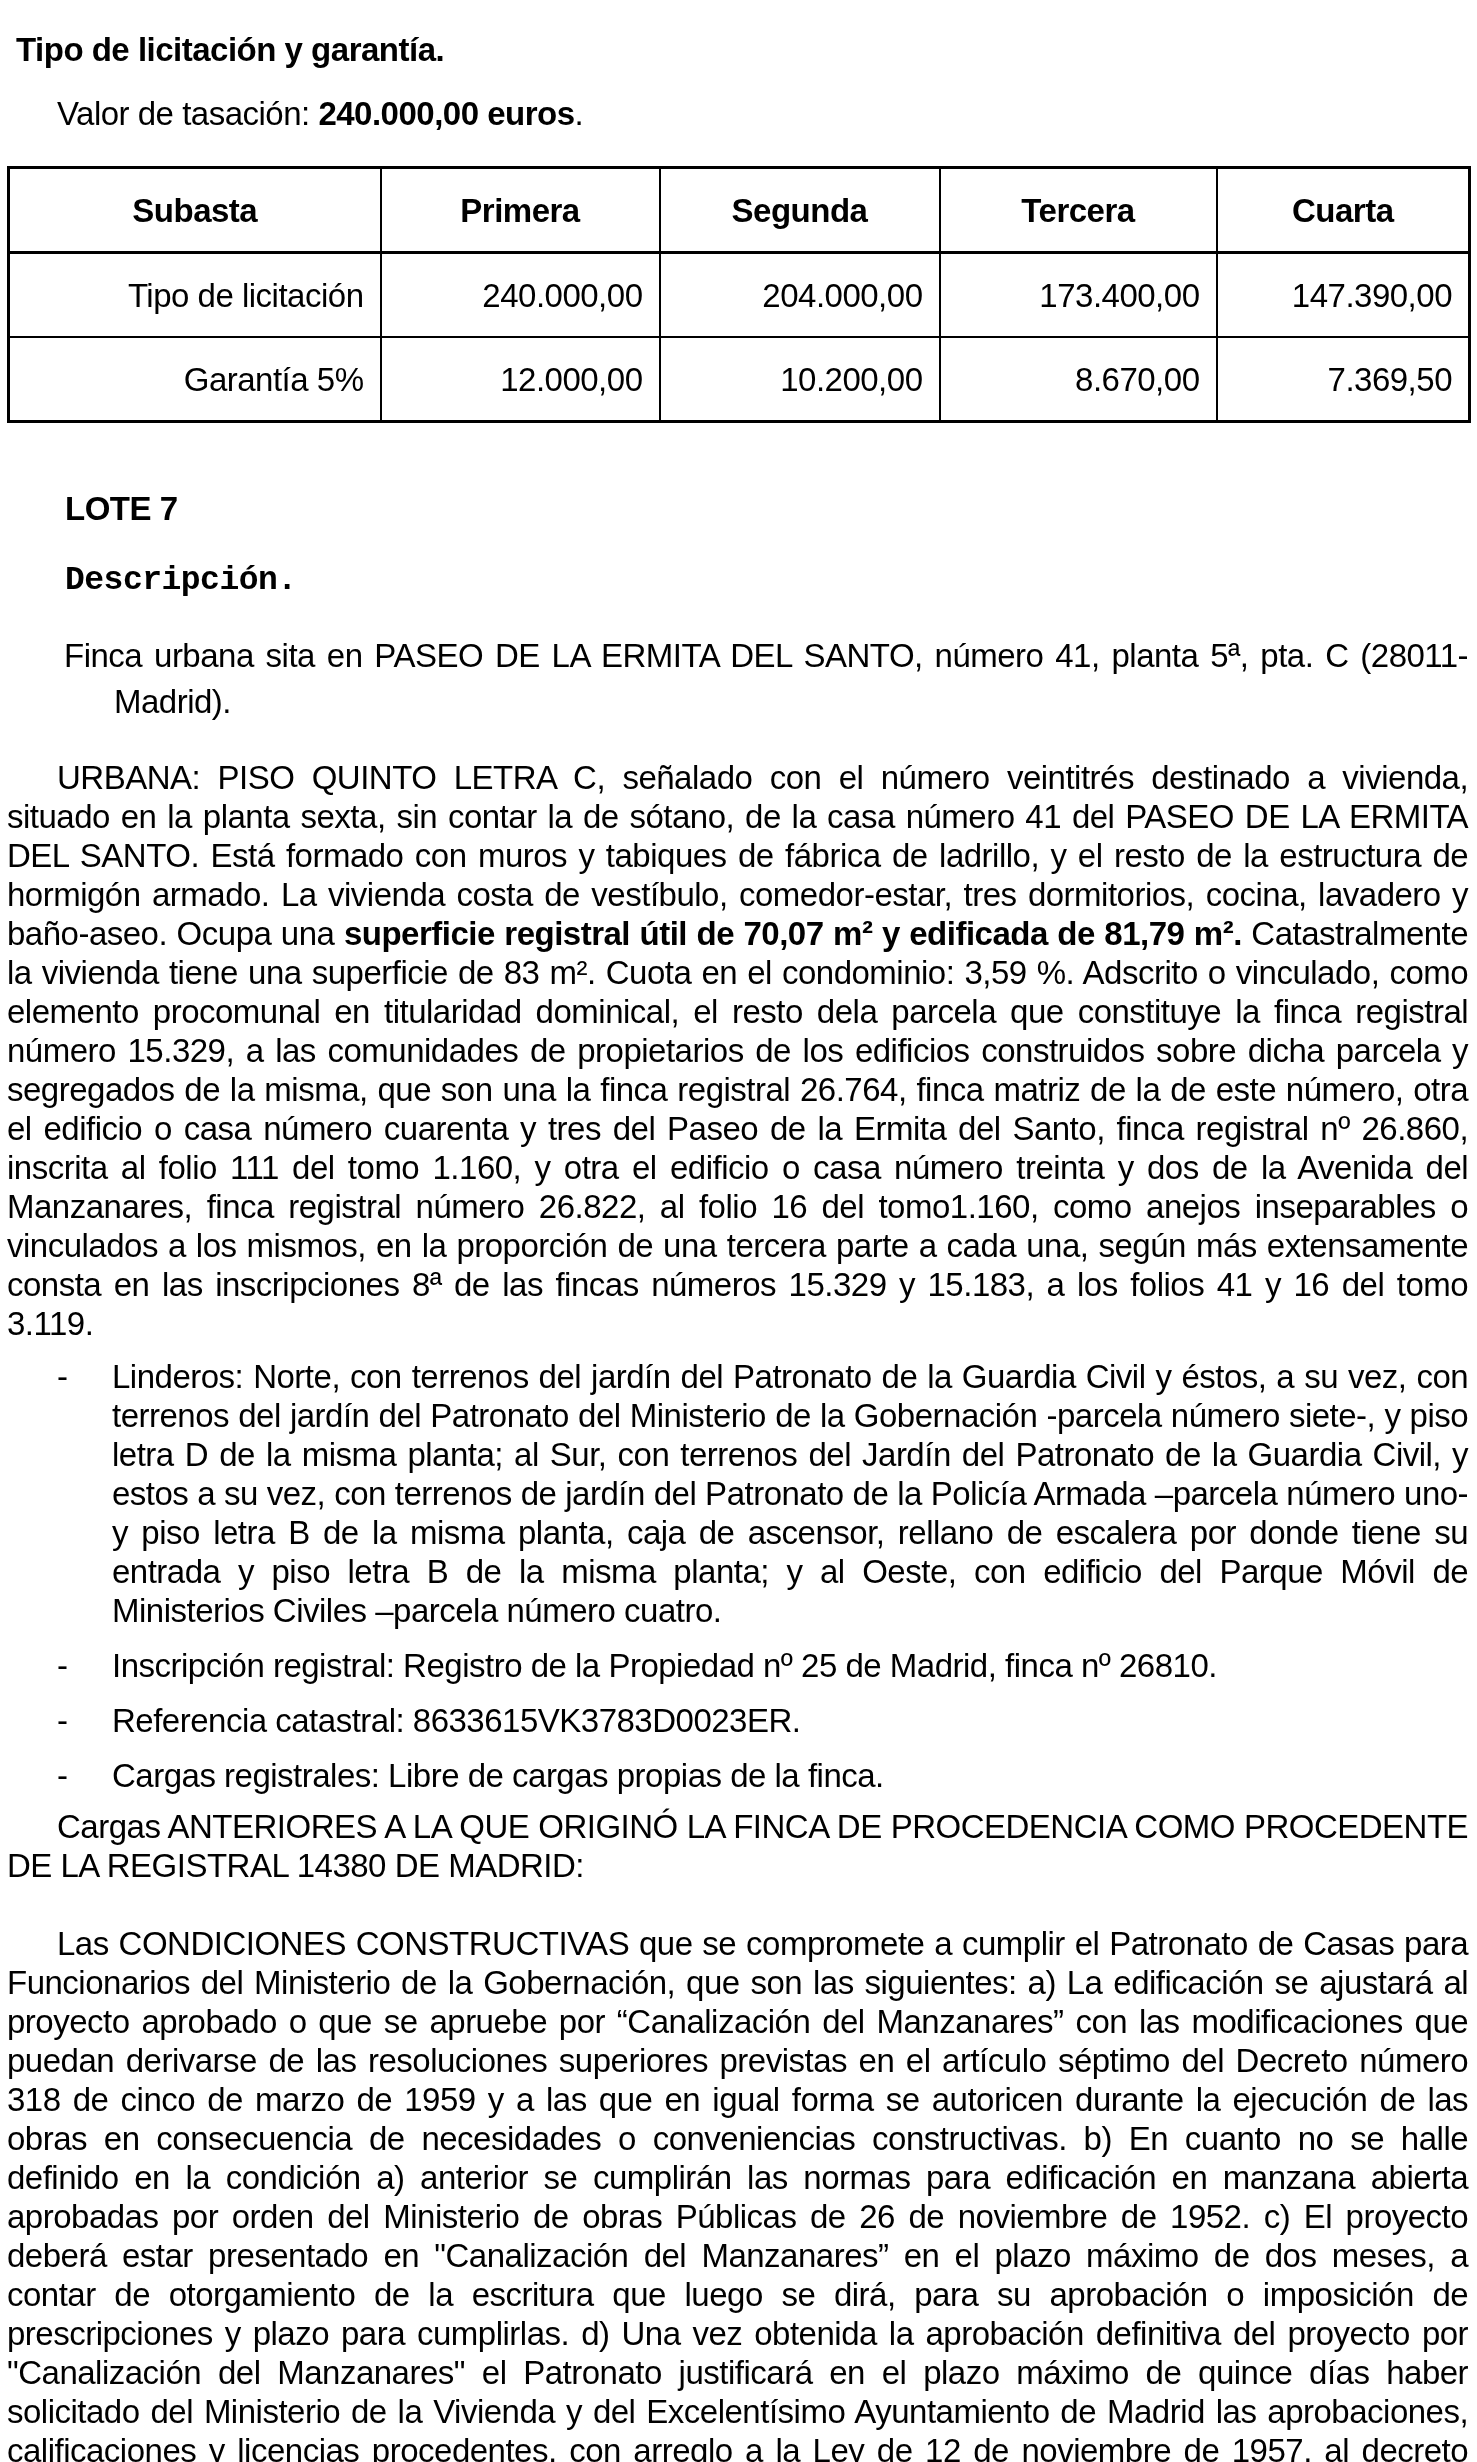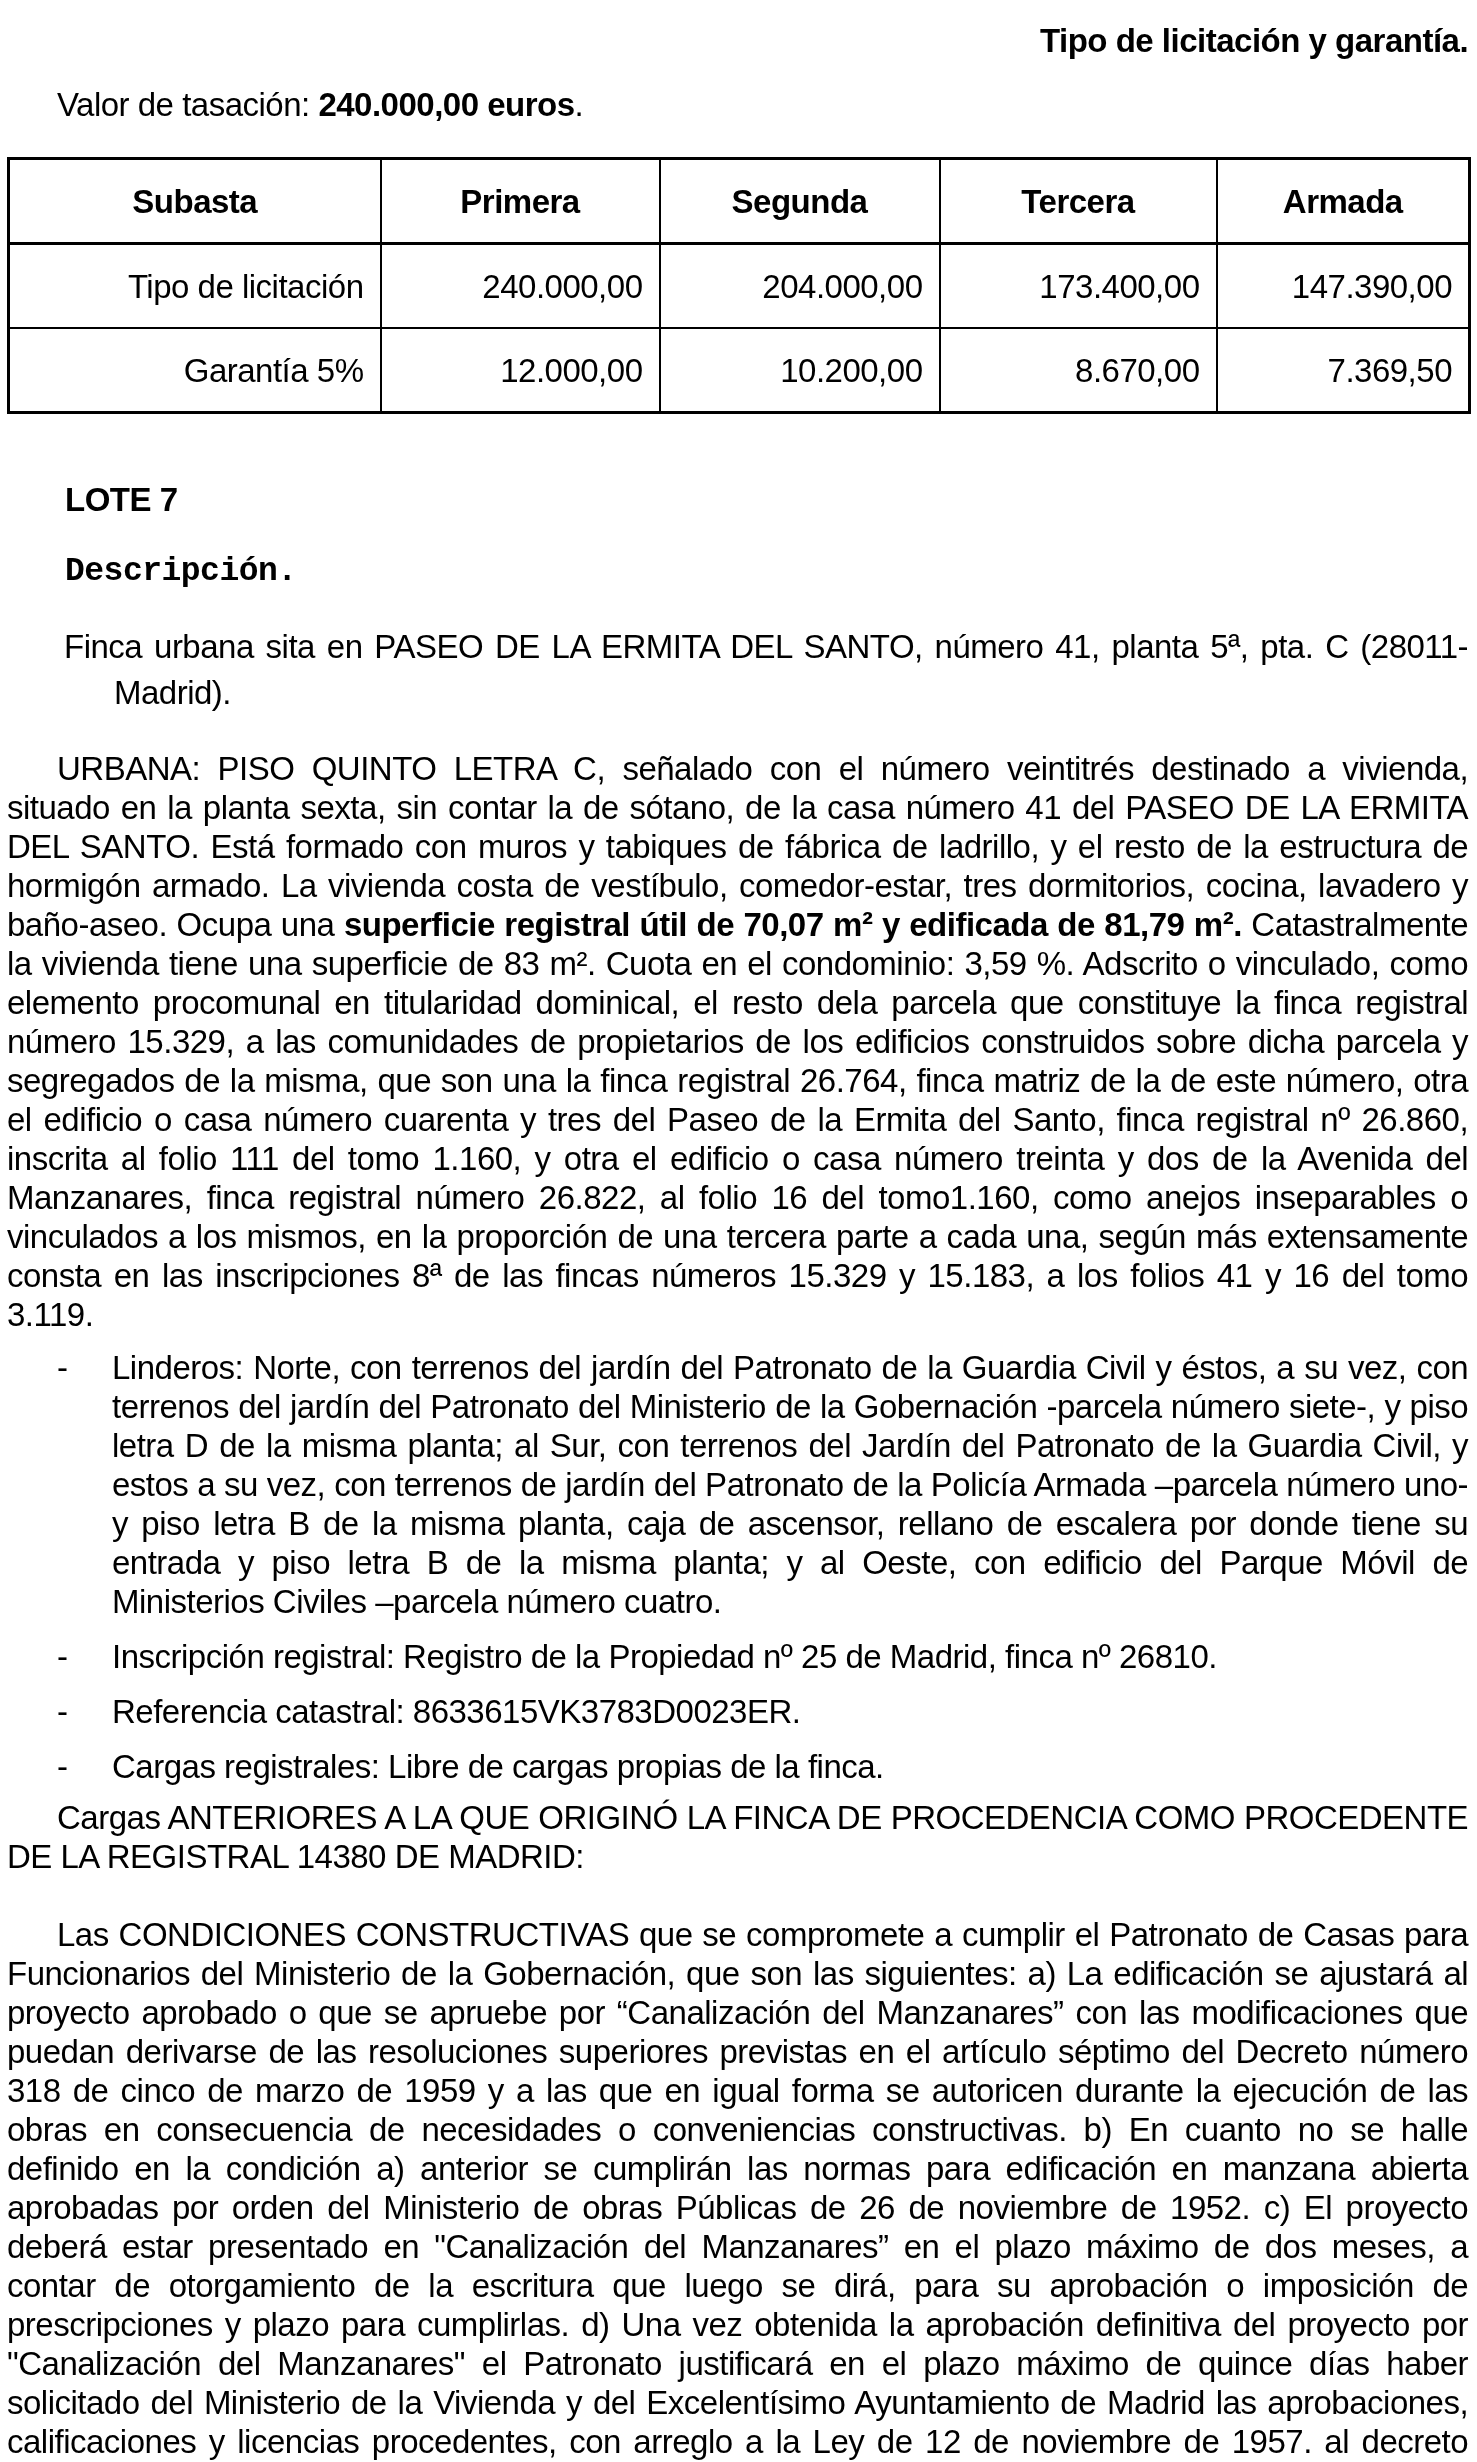--- a/index.html
+++ b/index.html
@@ -22,22 +22,21 @@
   .page {
     padding: 21px 8.9px 0 7px;
     box-sizing: border-box;
     width: 1477px;
   }
   .bold { font-weight: bold; }
 
   
   .doc-title {
     font-weight: bold;
-    margin: 0;
-    text-align: right;
+    margin: 9px;
   }
   .valuation {
     margin-top: 25px;
     text-indent: 50px;
   }
 
   
   table.auction {
     border-collapse: collapse;
     table-layout: fixed;
@@ -129,21 +128,21 @@
       <col style="width:280px">
       <col style="width:277px">
       <col style="width:253px">
     </colgroup>
     <thead>
       <tr>
         <th>Subasta</th>
         <th>Primera</th>
         <th>Segunda</th>
         <th>Tercera</th>
-        <th>Armada</th>
+        <th>Cuarta</th>
       </tr>
     </thead>
     <tbody>
       <tr>
         <td class="row-label">Tipo de licitación</td>
         <td class="num">240.000,00</td>
         <td class="num">204.000,00</td>
         <td class="num">173.400,00</td>
         <td class="num">147.390,00</td>
       </tr>

